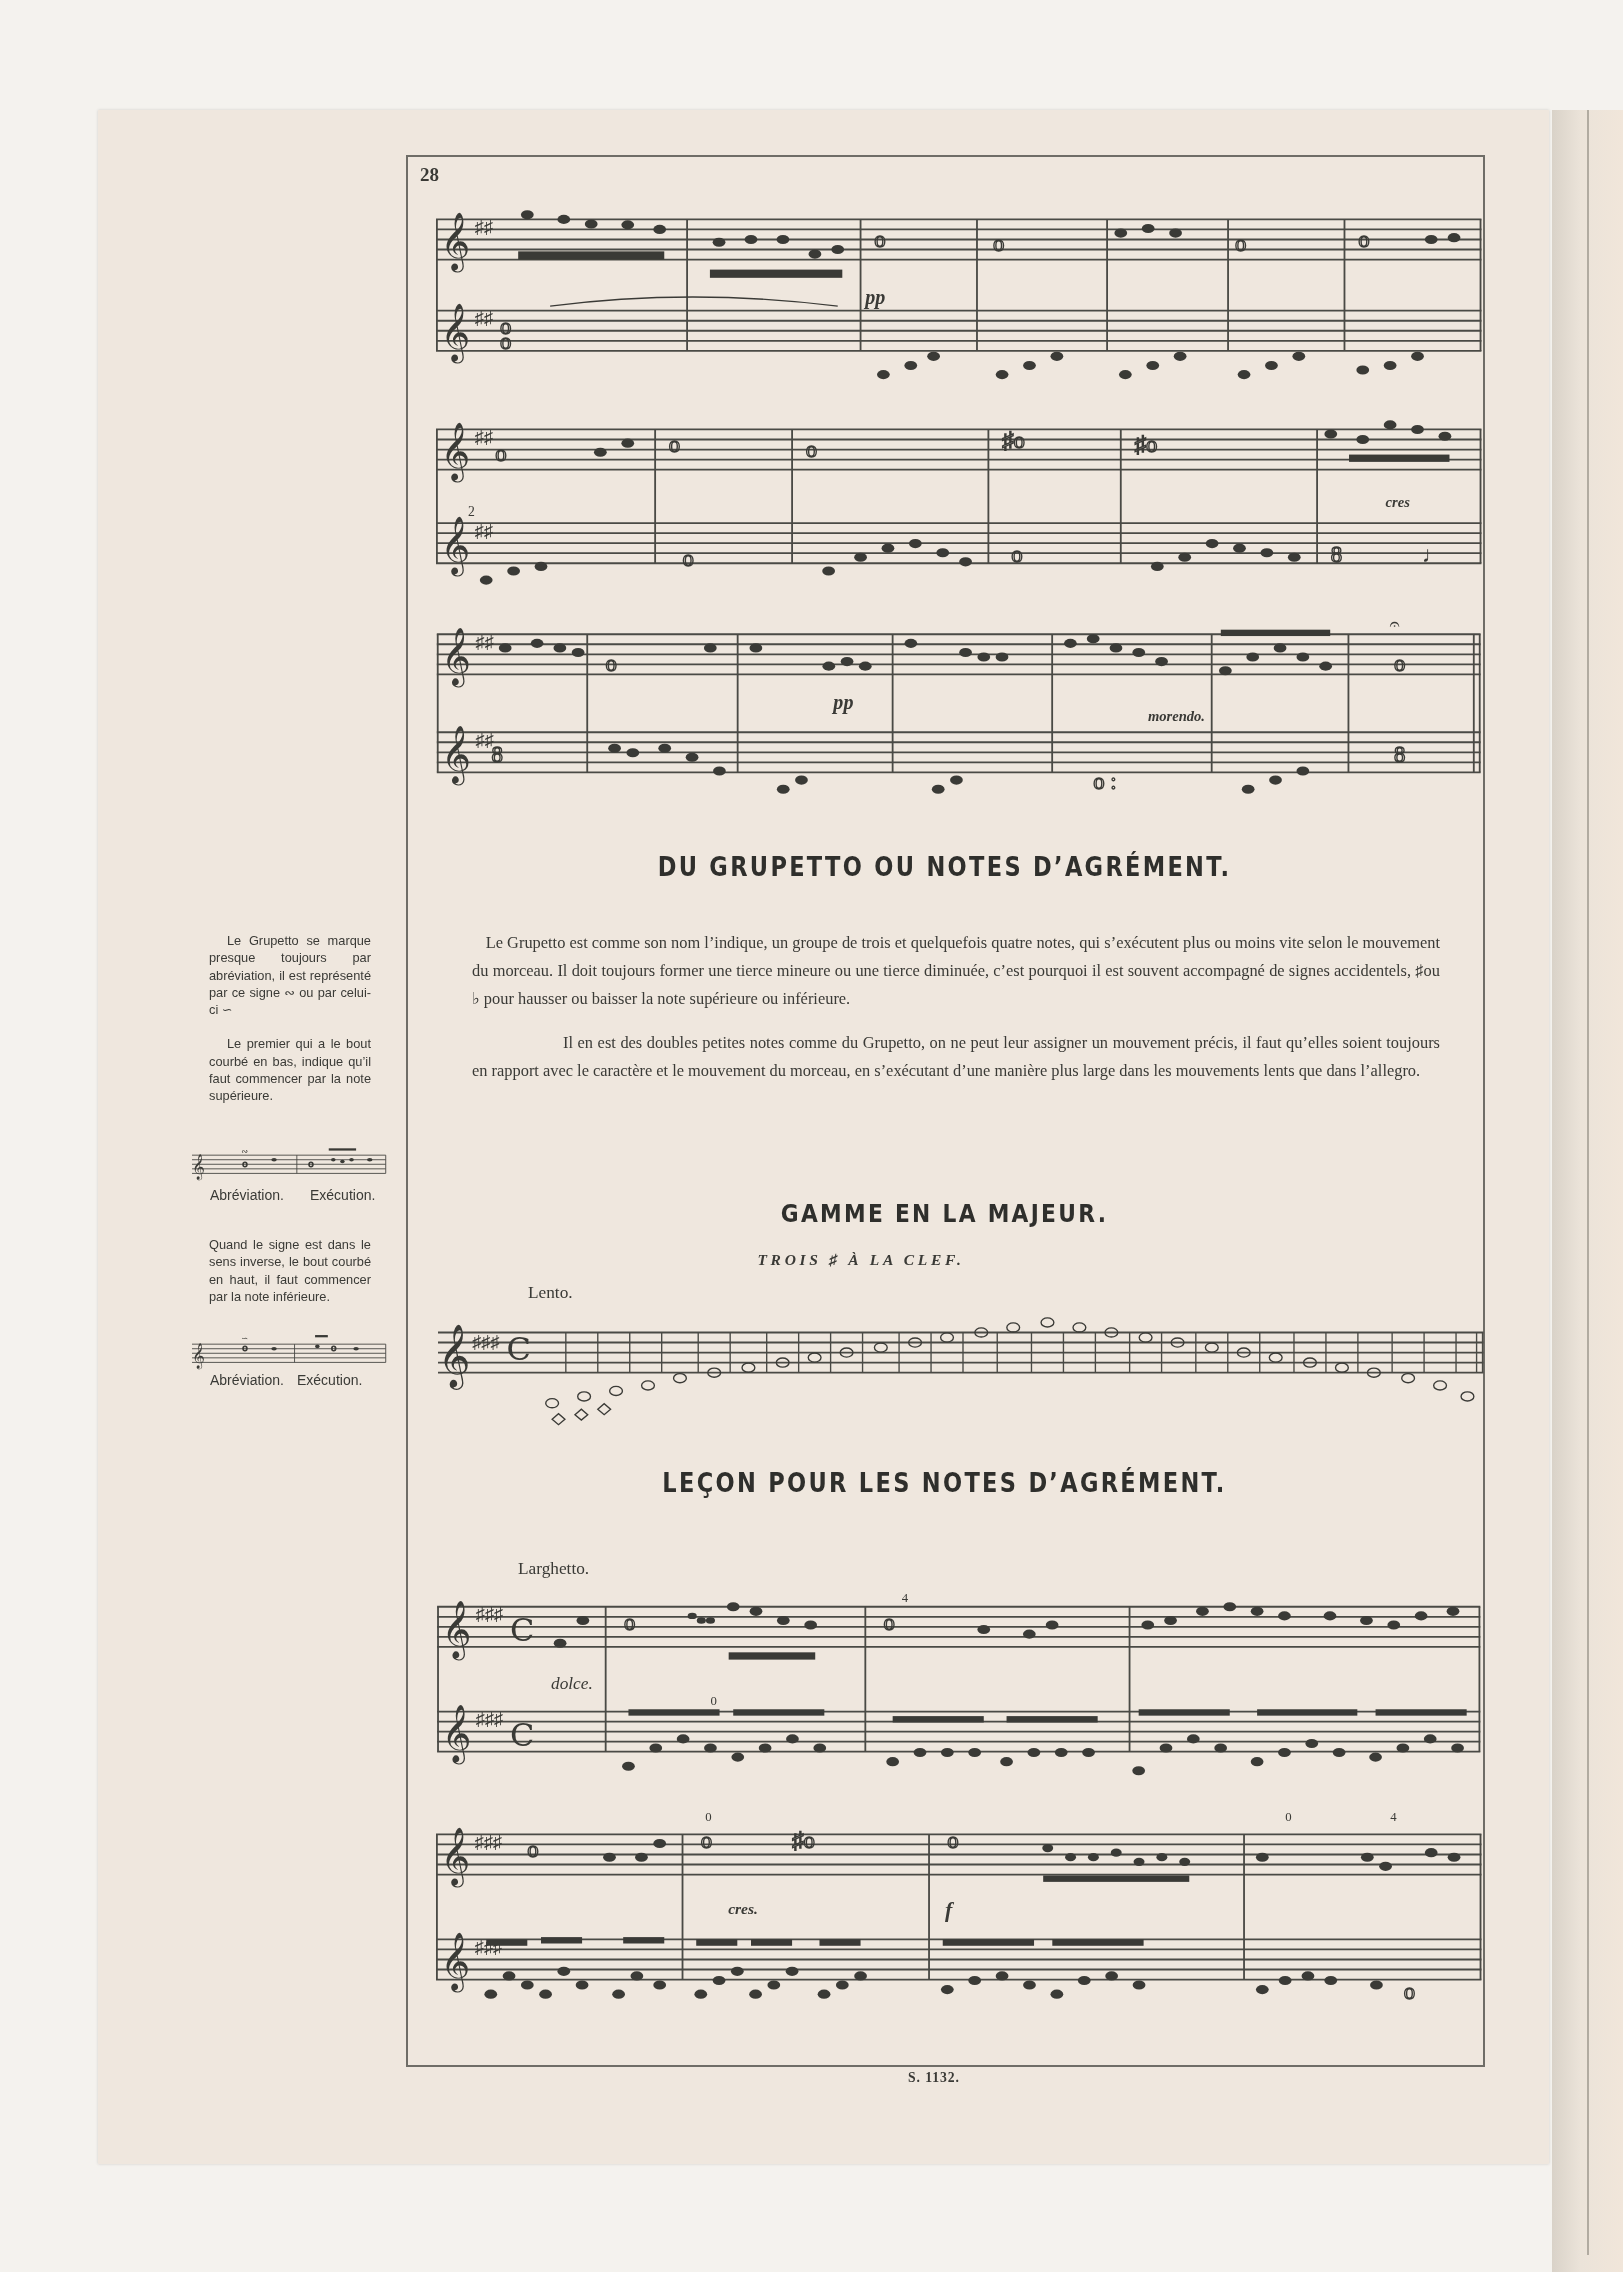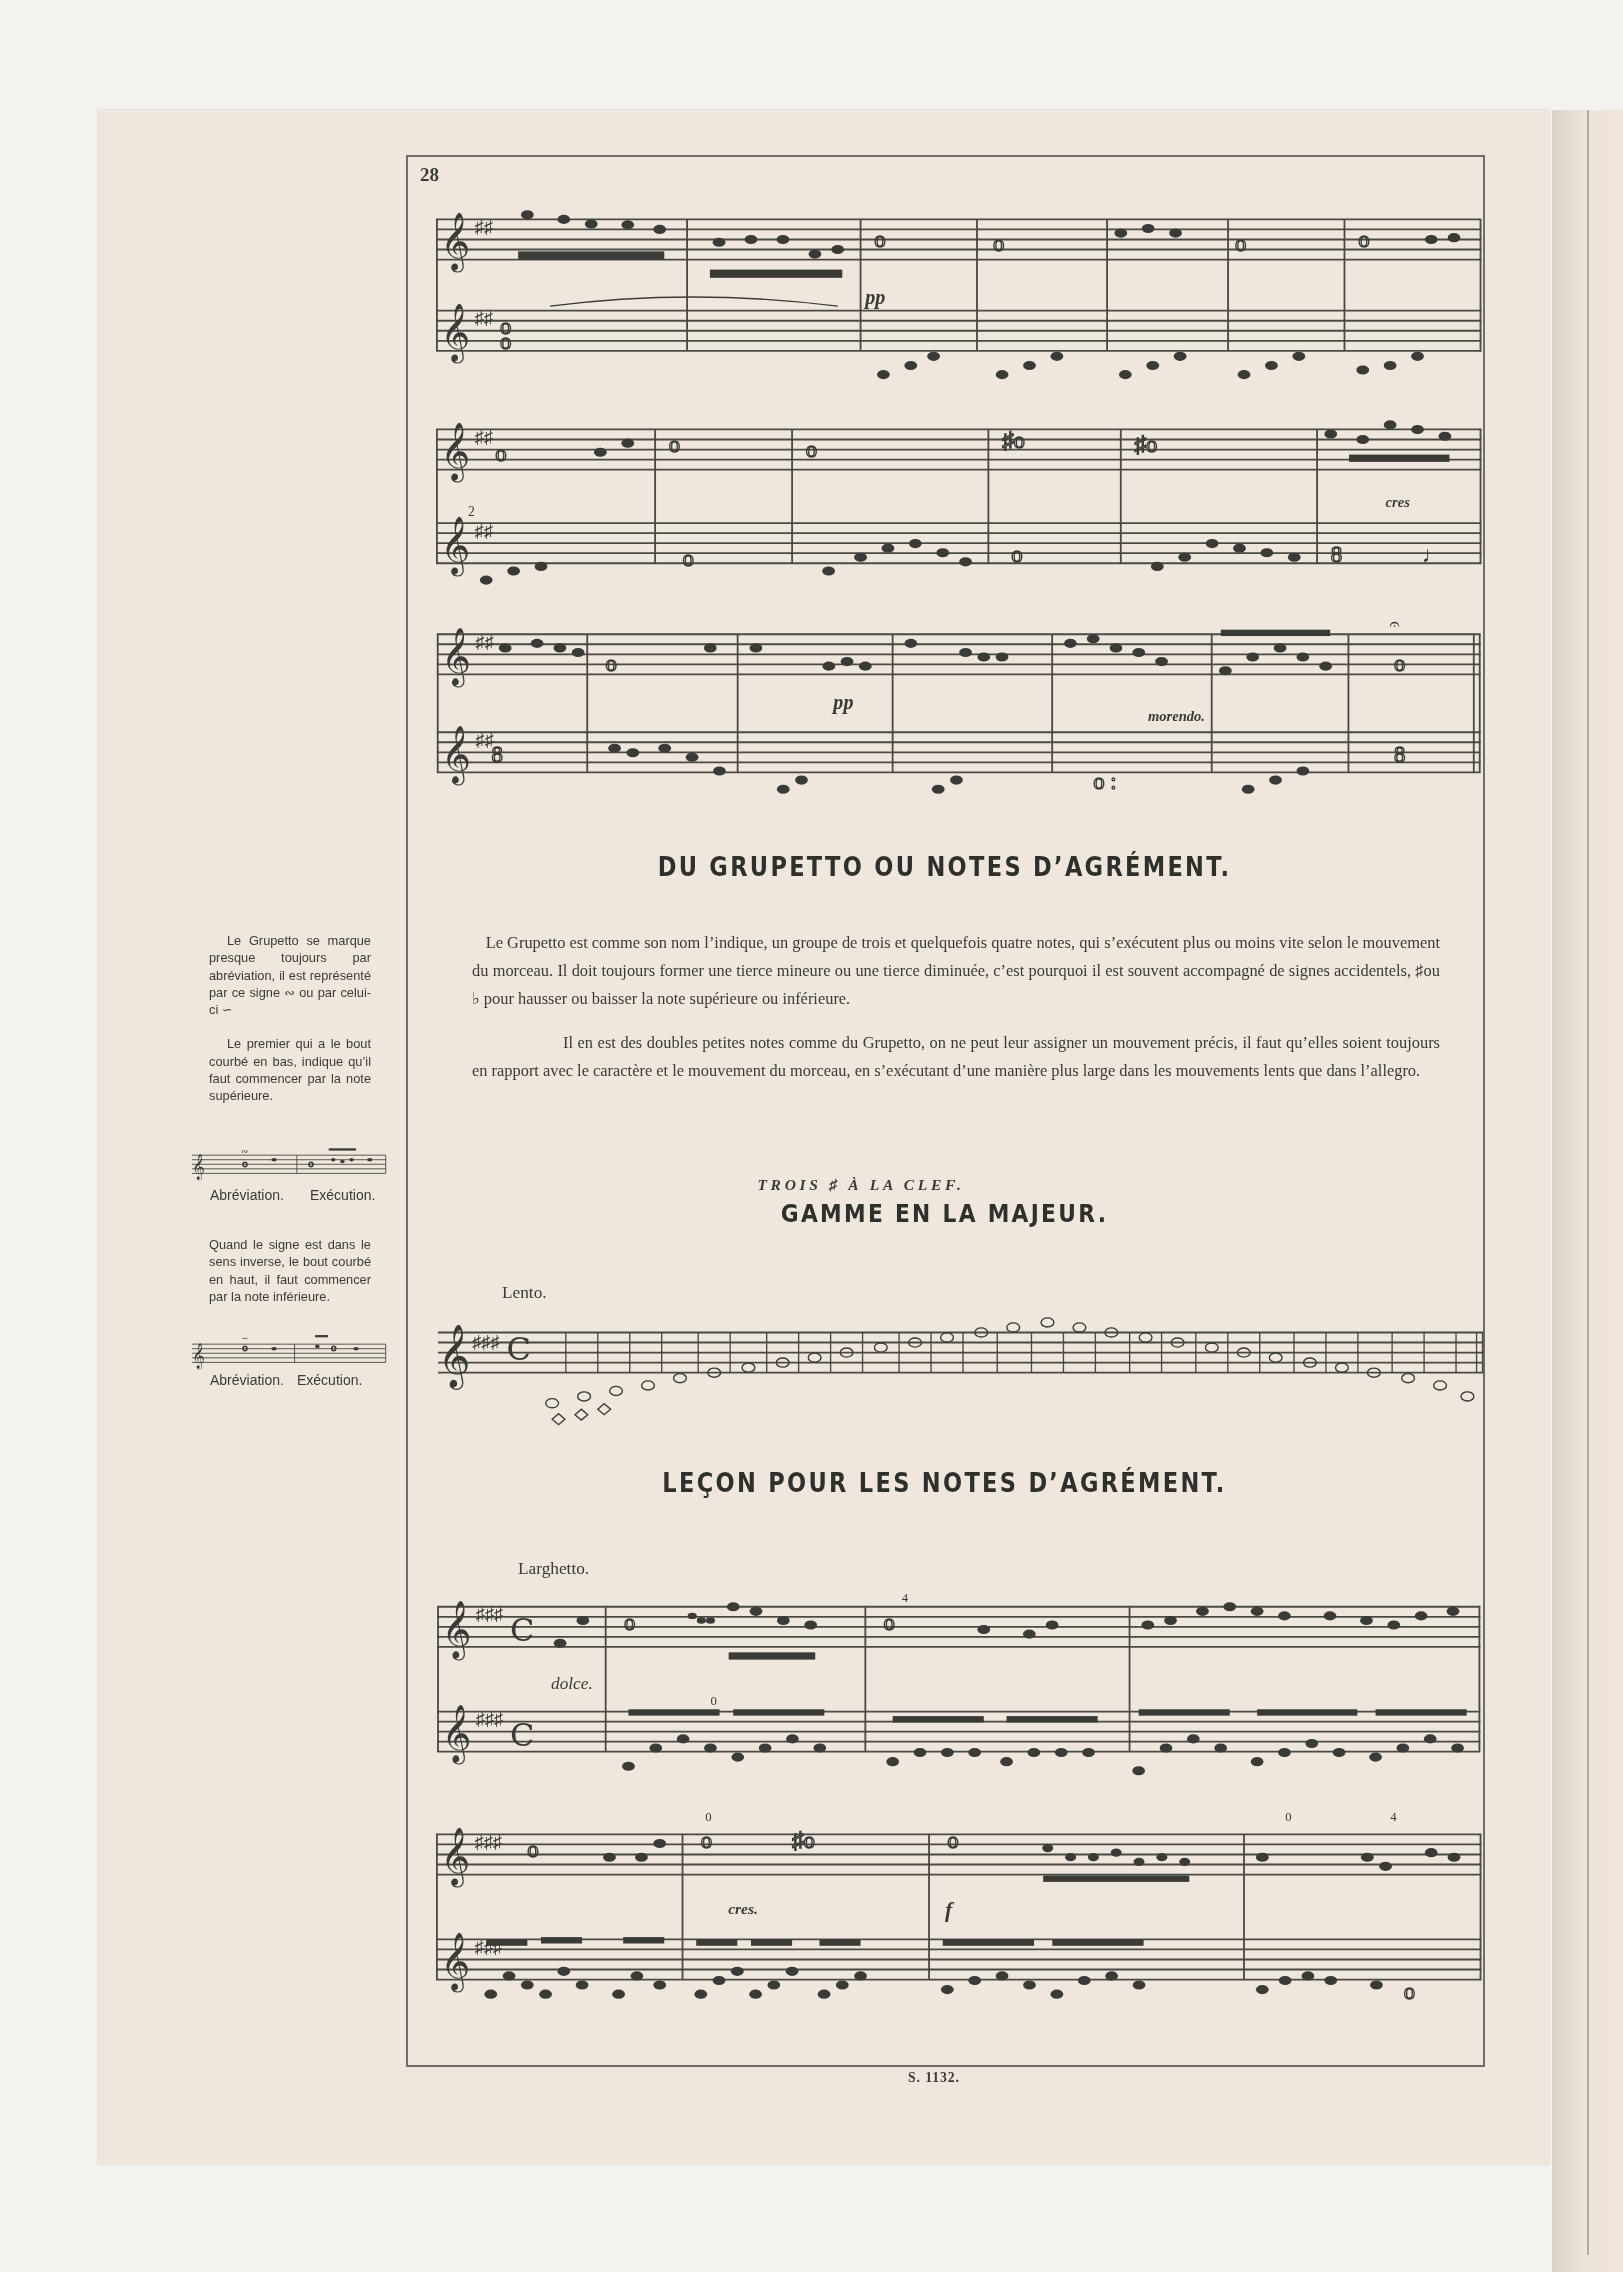--- a/index.html
+++ b/index.html
@@ -9,21 +9,21 @@
   .spine-edge{position:absolute;left:1587px;top:110px;width:1.8px;height:2145px;background:#8b857c;opacity:.6;}
   .frame{position:absolute;left:406px;top:155px;width:1075px;height:1908px;border:2.3px solid #6f6d67;}
   .page-number{position:absolute;left:420px;top:164px;font-size:19px;font-weight:bold;}
   .footer-code{position:absolute;left:908px;top:2070px;font-size:13.7px;font-weight:bold;letter-spacing:0.9px;}
   .side-note{position:absolute;left:192px;width:196px;font-size:12.8px;line-height:17.3px;text-align:justify;font-family:"Liberation Sans Narrow","Liberation Sans",sans-serif;}
   .side-note p{margin:17px;text-indent:18px;}
   .side-caption{position:absolute;font-size:14px;font-family:"Liberation Sans",sans-serif;}
   .heading{position:absolute;left:406px;width:1077px;text-align:center;font-family:"DejaVu Sans",sans-serif;font-weight:bold;letter-spacing:2.7px;color:#2f2f2c;transform:scaleX(.85);}
   .h1{top:851px;font-size:26.5px;}
   .h2{top:1198px;font-size:25.6px;}
-  .h2sub{position:absolute;left:406px;width:910px;text-align:center;top:1176px;font-size:15.5px;font-style:italic;font-weight:bold;letter-spacing:3.7px;}
+  .h2sub{position:absolute;left:406px;width:910px;text-align:center;top:1251px;font-size:15.5px;font-style:italic;font-weight:bold;letter-spacing:3.7px;}
   .h3{top:1467px;font-size:26.5px;}
   .body-text{position:absolute;left:456px;width:1000px;font-size:16.4px;line-height:28px;text-align:justify;font-family:"Liberation Serif",serif;}
   .body-text p{margin:16px;}
   .indent1{text-indent:13.7px;}
   .indent2{text-indent:91px;}
   .tempo{position:absolute;font-size:17.3px;}
   svg.staff{position:absolute;overflow:visible;}
 </style>
 </head>
 <body>
@@ -301,21 +301,21 @@
 
 <div class="heading h1">DU GRUPETTO OU NOTES D’AGRÉMENT.</div>
 
 <div class="body-text" style="top:913px">
   <p class="indent1">Le Grupetto est comme son nom l’indique, un groupe de trois et quelquefois quatre notes, qui s’exécutent plus ou moins vite selon le mouvement du morceau. Il doit toujours former une tierce mineure ou une tierce diminuée, c’est pourquoi il est souvent accompagné de signes accidentels, ♯ou ♭ pour hausser ou baisser la note supérieure ou inférieure.</p>
   <p class="indent2">Il en est des doubles petites notes comme du Grupetto, on ne peut leur assigner un mouvement précis, il faut qu’elles soient toujours en rapport avec le caractère et le mouvement du morceau, en s’exécutant d’une manière plus large dans les mouvements lents que dans l’allegro.</p>
 </div>
 
 <div class="heading h2">GAMME EN LA MAJEUR.</div>
 <div class="h2sub">TROIS ♯ À LA CLEF.</div>
-<div class="tempo" style="left:502px;top:1283px">Lento.</div>
+<div class="tempo" style="left:528px;top:1283px">Lento.</div>
 
 <svg class="staff" style="left:438px;top:1305px" width="1050" height="128" viewBox="0 0 2300 280">
   <g stroke="#4a4a45" stroke-width="4">
     <line x1="0" y1="60" x2="2290" y2="60"></line>
       <line x1="0" y1="82" x2="2290" y2="82"></line>
       <line x1="0" y1="104" x2="2290" y2="104"></line>
       <line x1="0" y1="126" x2="2290" y2="126"></line>
       <line x1="0" y1="148" x2="2290" y2="148"></line>
   </g>
   <g stroke="#4a4a45" stroke-width="3" id="bars">

